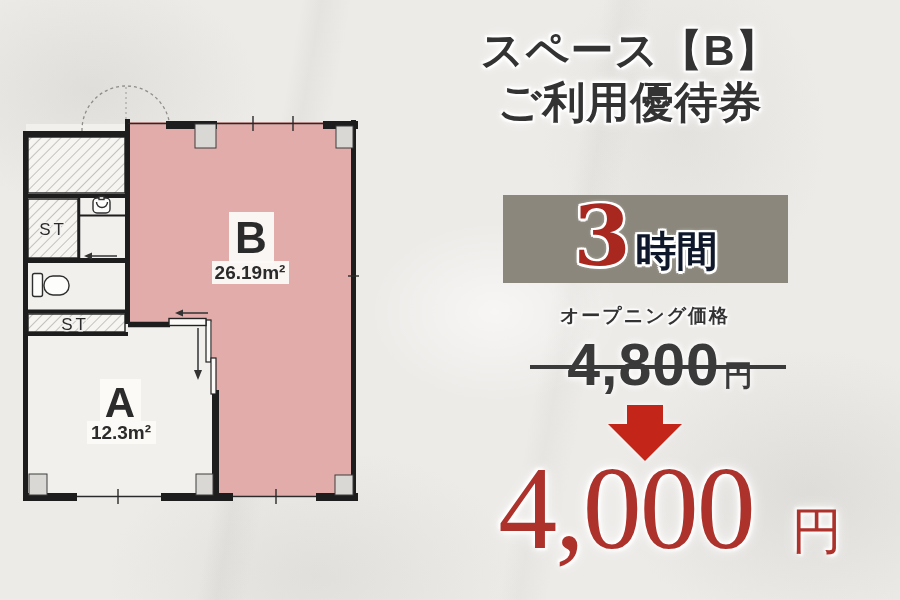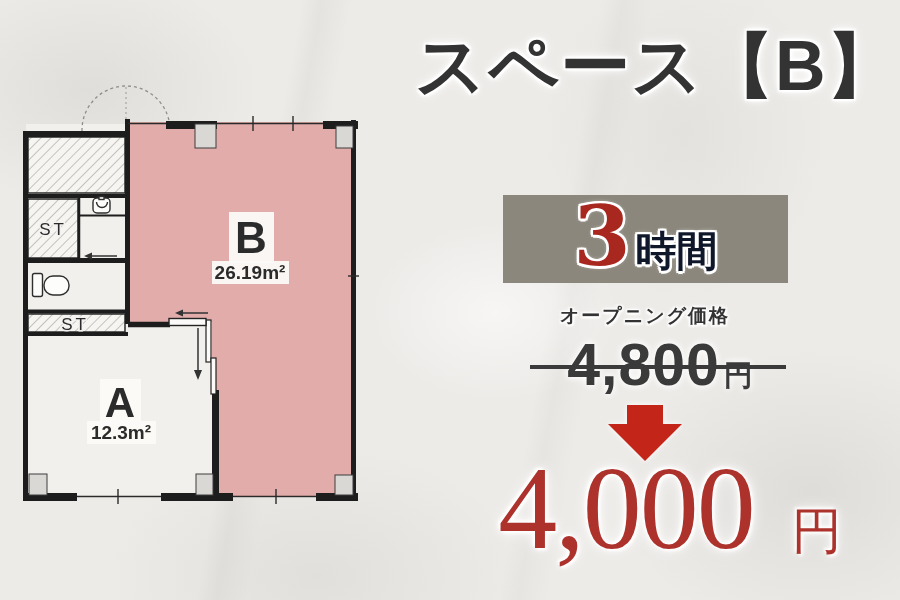--- a/index.html
+++ b/index.html
@@ -13,21 +13,21 @@
       radial-gradient(ellipse 320px 200px at 35% 96%, rgba(172,170,165,0.18), transparent 65%),
       radial-gradient(ellipse 180px 130px at 55% 52%, rgba(255,255,255,0.55), transparent 70%),
       linear-gradient(100deg, transparent 30%, rgba(160,158,154,0.10) 32%, transparent 35%, transparent 60%, rgba(160,158,154,0.08) 62%, transparent 65%);
     font-family:"Liberation Sans", sans-serif;
   }
   .fp{position:absolute;left:0;top:0;width:420px;height:600px;}
 
   
   .title{
     position:absolute;left:415px;top:24px;width:430px;text-align:center;
-    font-size:70px;font-weight:900;color:#333;line-height:1.22;letter-spacing:1px;
+    font-size:43px;font-weight:900;color:#333;line-height:1.22;letter-spacing:1px;
     text-shadow:0 0 8px #fff,0 0 14px rgba(255,255,255,.95),2px 2px 2px #fff,-2px -2px 2px #fff,2px -2px 2px #fff,-2px 2px 2px #fff;
     white-space:nowrap;
   }
   .badge{
     position:absolute;left:503px;top:195px;width:285px;height:88px;background:#8b877c;
     display:flex;align-items:baseline;justify-content:center;gap:5px;
   }
   .badge-num{
     font-family:"DejaVu Serif", serif;font-weight:700;font-size:82px;line-height:1.02;color:#a8271f;
     text-shadow:2.5px 0 0 #fff,-2.5px 0 0 #fff,0 2.5px 0 #fff,0 -2.5px 0 #fff,2px 2px 0 #fff,-2px -2px 0 #fff,2px -2px 0 #fff,-2px 2px 0 #fff,0 0 5px #fff;
@@ -174,20 +174,21 @@
       <text class="fp-label" x="120" y="417" font-size="42" text-anchor="middle">A</text>
       <rect class="label-badge" x="87" y="421" width="69" height="23"></rect>
       <text class="fp-label" x="121" y="439" font-size="19" text-anchor="middle">12.3m²</text>
     </g>
     <text class="fp-label" x="53" y="235" font-size="17" letter-spacing="3" text-anchor="middle" style="font-weight:400;stroke:#f4f2f0;stroke-width:3;paint-order:stroke;">ST</text>
     <text class="fp-label" x="75" y="330" font-size="17" letter-spacing="3" text-anchor="middle" style="font-weight:400;stroke:#f4f2f0;stroke-width:3;paint-order:stroke;">ST</text>
   </svg>
 
   <div class="title">
     <div>スペース【B】</div>
+    <div>ご利用優待券</div>
   </div>
 
   <div class="badge">
     <span class="badge-num">3</span>
     <span class="badge-unit">時間</span>
   </div>
 
   <div class="price-label">オープニング価格</div>
 
   <div class="old-price">

